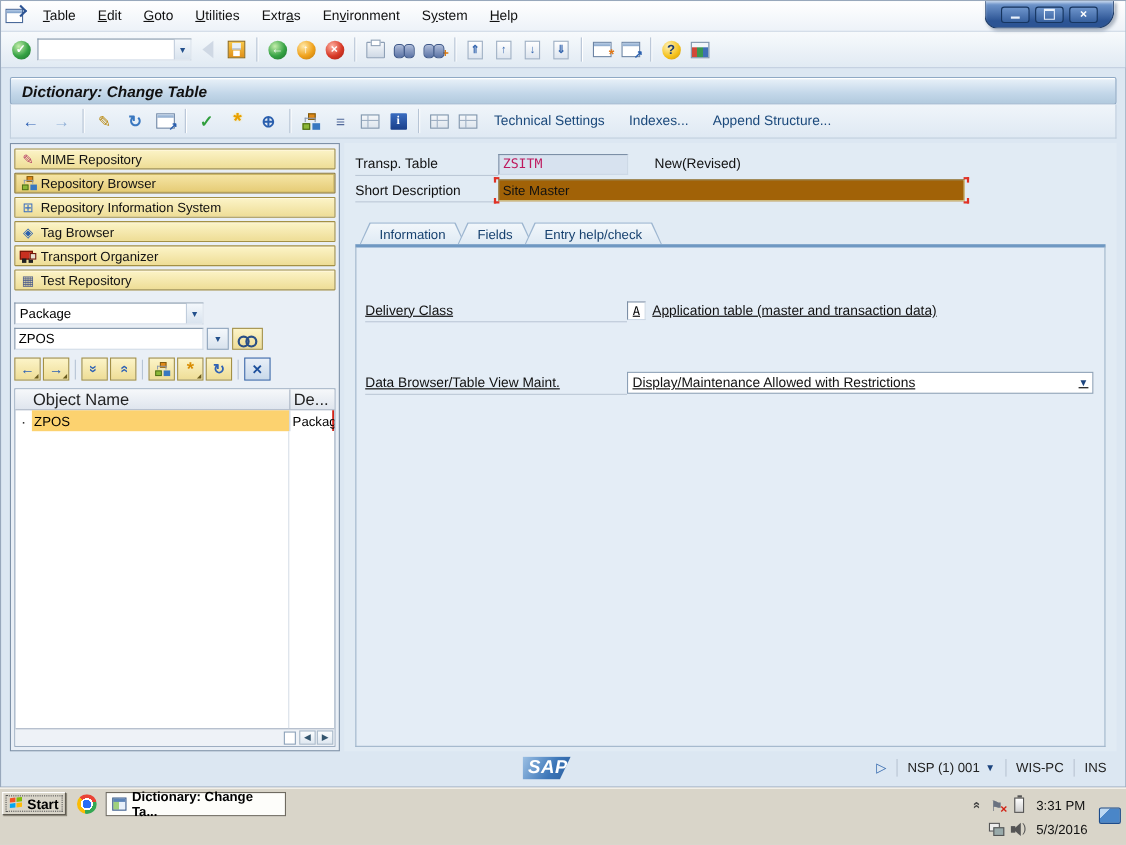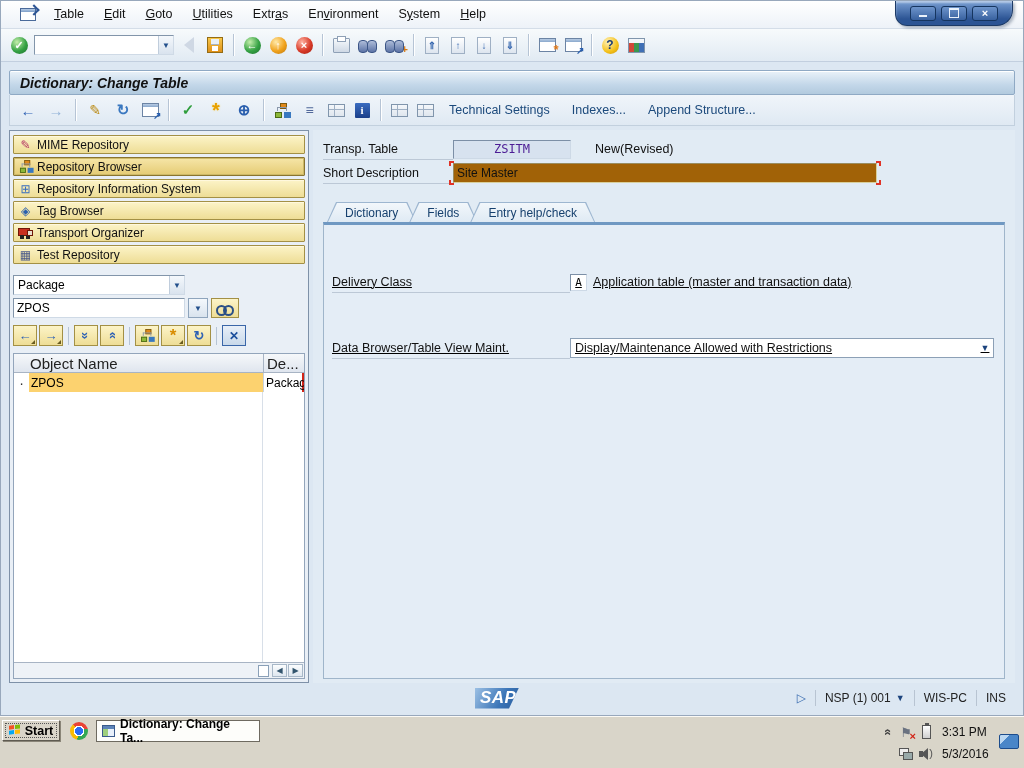--- a/index.html
+++ b/index.html
@@ -15,21 +15,21 @@
   .sapwin {
     position:absolute; top:0; left:0; width:1024px; height:716px;
     background:#dce7f2; border:1px solid #98a8bc;
     display:flex; flex-direction:column;
   }
 
   
   .menubar {
     height:28px; flex:0 0 28px; display:flex; align-items:center;
     background:linear-gradient(#ffffff,#edf2f8); border-bottom:1px solid #d4dde8;
-    padding-left:19px; position:relative;
+    padding-left:4px; position:relative;
   }
   .sess-icon { width:16px; height:13px; border:1px solid #4a6a9a; background:#fff; position:relative; margin-right:8px; }
   .sess-icon::before { content:""; position:absolute; top:0; left:0; right:0; height:3px; background:linear-gradient(#b5cbe6,#7e9fc8); }
   .sess-icon::after { content:""; position:absolute; right:-3px; top:-3px; width:6px; height:6px; border-right:2px solid #2c5494; border-top:2px solid #2c5494; transform:rotate(45deg); }
   .menu-item { padding:3px 10px 4px; font-size:12.5px; color:#111; cursor:default; }
 
   .win-controls {
     position:absolute; top:0; right:10px; width:118px; height:25px;
     background:linear-gradient(#7aa0d4,#2c5494 75%);
     border:1px solid #1c3a66; border-top:none;
@@ -164,21 +164,21 @@
   .lbody { flex:1; position:relative; }
   .lbody .coldiv { position:absolute; top:0; bottom:0; right:41px; width:1px; background:#d8dfe8; }
   .hscroll { height:16px; flex:0 0 16px; border-top:1px solid #a8b4c4; background:#eef2f7; display:flex; align-items:center; justify-content:flex-end; gap:1px; padding-right:1px; }
   .thumb { width:11px; height:12px; background:#fff; border:1px solid #8aa0b8; margin-right:2px; }
   .sarr { width:15px; height:13px; display:flex; align-items:center; justify-content:center; font-size:8px; color:#33556e; background:linear-gradient(#fbfdfe,#dfe7f0); border:1px solid #a8b8c8; }
 
   
   .right { flex:1; background:#e1ebf4; padding:8px 10px 0 10px; display:flex; flex-direction:column; min-width:0; }
   .frow { display:flex; align-items:center; height:22px; }
   .flabel { width:130px; flex:0 0 130px; font-size:12.5px; color:#111; align-self:stretch; display:flex; align-items:center; border-bottom:1px solid #bcc8d6; }
-  .fi-blue { width:118px; height:19px; background:#d7e2ef; border:1px solid; border-color:#7c8fa6 #cdd9e6 #cdd9e6 #7c8fa6; font:12px "DejaVu Sans Mono",monospace; padding:0 3px; outline:none; color:#4c1d95;text-align:center; }
+  .fi-blue { width:118px; height:19px; background:#d7e2ef; border:1px solid; border-color:#7c8fa6 #cdd9e6 #cdd9e6 #7c8fa6; font:12px "DejaVu Sans Mono",monospace; padding:0 3px; outline:none; color:#be185d; }
   .statustxt { margin-left:24px; font-size:12.5px; color:#111; }
   .sdwrap { position:relative; width:424px; height:20px; }
   .fi-yellow { width:100%; height:100%; background:#a16207; border:1px solid; border-color:#9a8c60 #d8cf9c #d8cf9c #9a8c60; font:12px "Liberation Sans",sans-serif; padding:0 3px; outline:none; color:#111; }
   .fb { position:absolute; width:5px; height:5px; border-color:#e03226; border-style:solid; border-width:0; }
   .fb.tl { top:-2px; left:-4px; border-top-width:2px; border-left-width:2px; }
   .fb.bl { bottom:-2px; left:-4px; border-bottom-width:2px; border-left-width:2px; }
   .fb.tr { top:-2px; right:-4px; border-top-width:2px; border-right-width:2px; }
   .fb.br { bottom:-2px; right:-4px; border-bottom-width:2px; border-right-width:2px; }
 
   .tabs { margin-top:18px; display:flex; padding-left:4px; position:relative; z-index:2; }
@@ -492,21 +492,21 @@
           <input class="fi-yellow" value="Site Master" style="">
           <span class="fb tl"></span>
           <span class="fb bl"></span>
           <span class="fb tr"></span>
           <span class="fb br"></span>
         </span>
       </div>
 
       <div class="tabs">
         <span class="tab">
-            <span class="in">Dictionary</span>
+            <span class="in">Information</span>
           </span>
         <span class="tab">
             <span class="in">Fields</span>
           </span>
         <span class="tab">
             <span class="in">Entry help/check</span>
           </span>
       </div>
 
       <div class="tabpanel">

